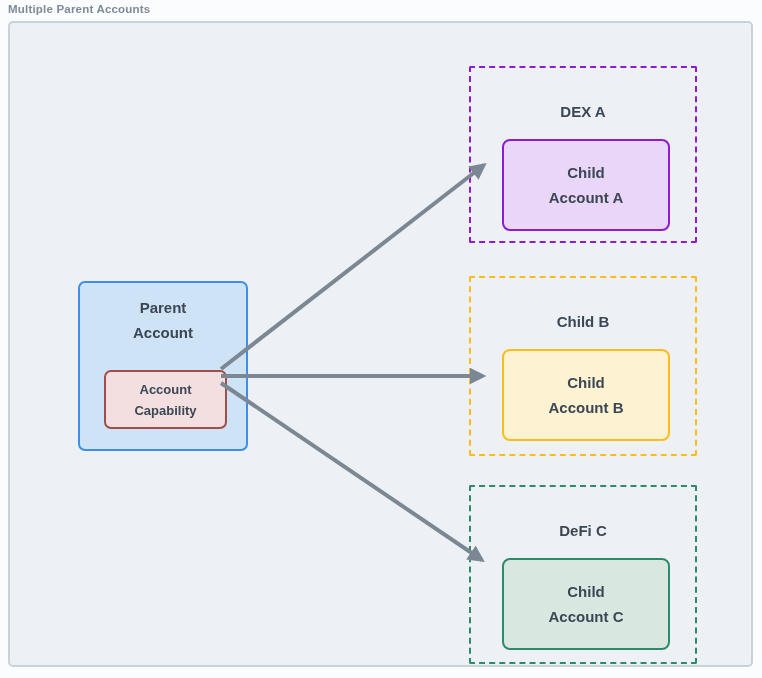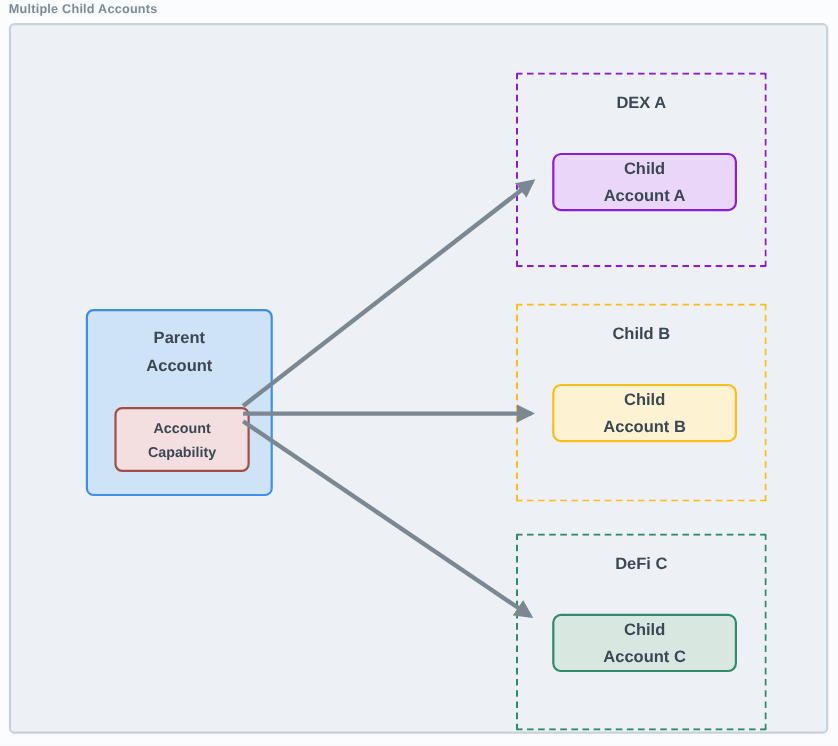--- a/index.html
+++ b/index.html
@@ -91,31 +91,31 @@
     left: 459px;
     width: 228px;
     border: 2px dashed #000;
     border-radius: 2px;
   }
   .zone-dex  { top: 43px;  height: 177px; border-color: var(--color-dex_accent); }
   .zone-defi { top: 253px; height: 180px; border-color: var(--color-defi_accent); }
   .zone-game { top: 462px; height: 179px; border-color: var(--color-game_accent); }
 
   .zone-title {
-    margin-top: 17px;
+    margin-top: 35px;
     text-align: center;
     font-size: 15px;
     font-weight: bold;
     color: var(--color-text);
   }
 
   .child-node {
     position: absolute;
     left: 31px; top: 71px;
-    width: 168px; height: 53px;
+    width: 168px; height: 92px;
     border-radius: 8px;
     border: 2px solid #000;
     display: flex;
     align-items: center;
     justify-content: center;
   }
   .zone-dex  .child-node { background: var(--color-dex_fill);  border-color: var(--color-dex_accent); }
   .zone-defi .child-node { background: var(--color-defi_fill); border-color: var(--color-defi_accent); }
   .zone-game .child-node { background: var(--color-game_fill); border-color: var(--color-game_accent); }
 
@@ -139,21 +139,21 @@
     stroke-width: 4;
     stroke-linecap: butt;
   }
   .arrowhead-shape { fill: var(--color-arrow); }
 </style>
 </head>
 <body>
 
 <div class="stage">
 
-  <div class="diagram-title">Multiple Child Accounts</div>
+  <div class="diagram-title">Multiple Parent Accounts</div>
 
   <div class="canvas">
 
     <div class="parent-node">
       <div class="parent-label">Parent
 Account</div>
       <div class="capability-node">
         <div class="capability-label">Account
 Capability</div>
       </div>

